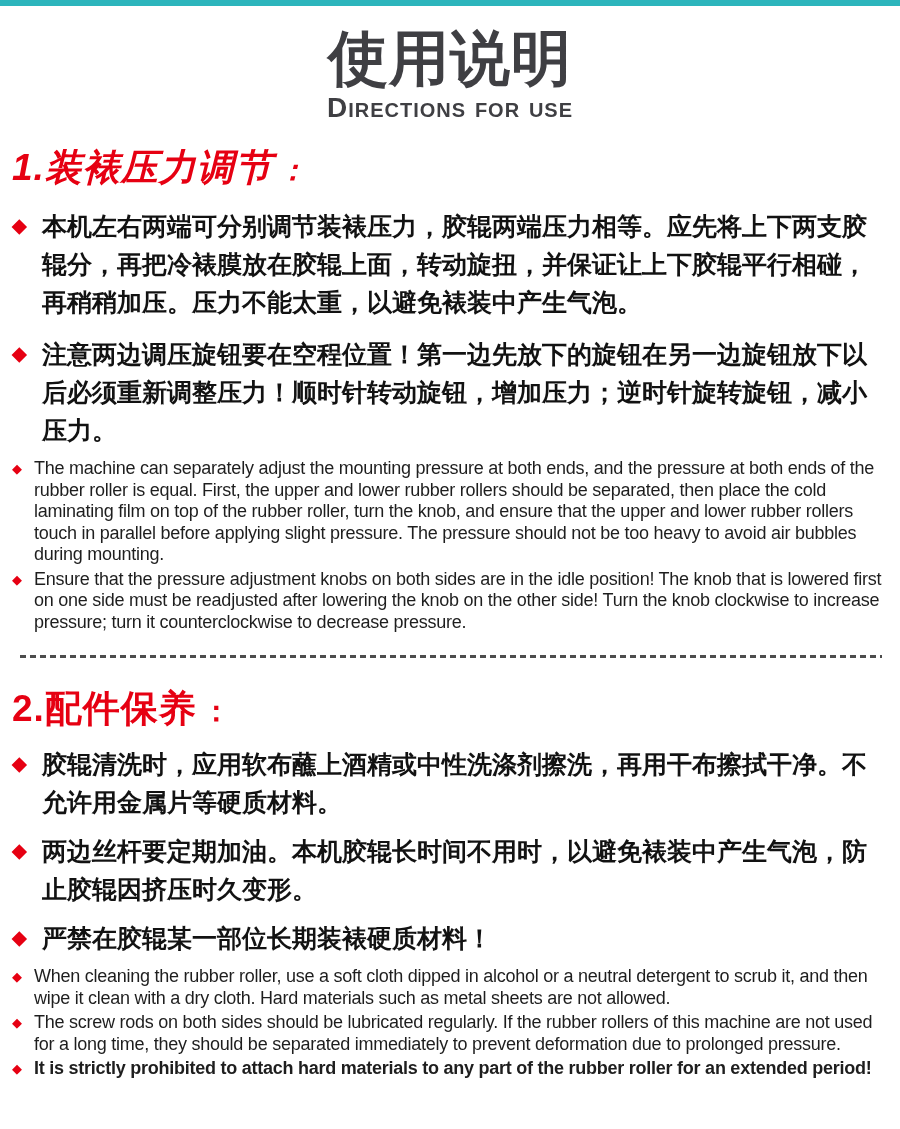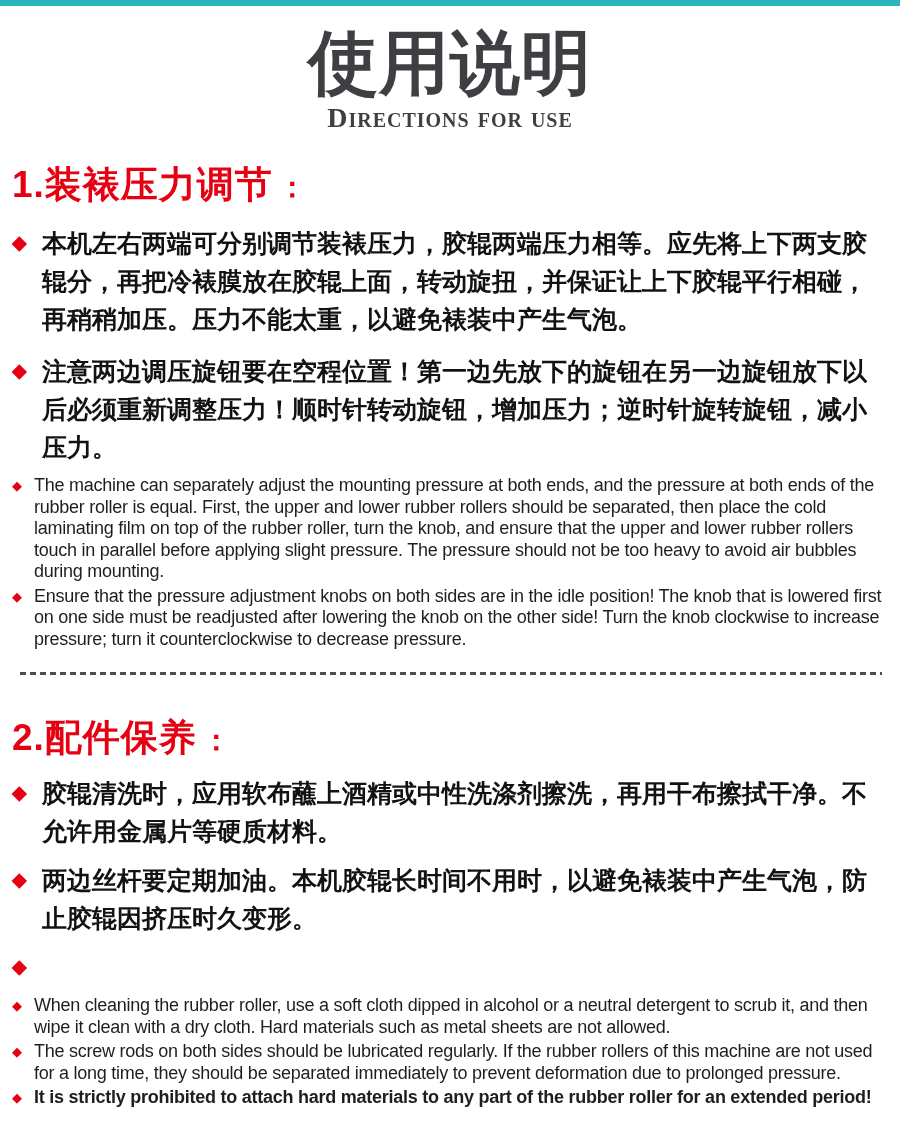--- a/index.html
+++ b/index.html
@@ -16,47 +16,46 @@
   .top-bar {
     height: 6px;
     width: 100%;
     background: #2cb5bc;
   }
 
   
   .header { text-align: center; }
   .page-title {
     margin-top: 22px;
-    font-size: 70px;
+    font-size: 60px;
     line-height: 1.02;
     font-weight: 800;
     color: #3f3f43;
     letter-spacing: 1px;
   }
   .page-subtitle {
     margin-top: 3px;
     font-size: 28px;
     font-weight: 700;
     color: #3f3f43;
     font-variant: small-caps;
     letter-spacing: 1px;
-    font-family: Liberation Serif, serif;
   }
 
   .content { padding: 0 10px 0 12px; }
 
   
   .section-heading {
     display: flex;
     align-items: baseline;
     color: #e60012;
     white-space: nowrap;
   }
-  .sec1 .section-heading { margin-top: 26px; }
-  .sec2 .section-heading { margin-top: 38px; }
+  .sec1 .section-heading { margin-top: 19px; font-style: italic; }
+  .sec2 .section-heading { margin-top: 26px; }
   .heading-main {
     font-size: 37px;
     font-weight: 800;
     letter-spacing: 1px;
   }
   .heading-sub {
     font-size: 22px;
     font-weight: 600;
     margin-left: 9px;
     letter-spacing: -0.2px;
@@ -157,20 +156,21 @@
     <div class="bullet bullet-zh">
       <span class="icon">◆</span>
       <div class="text">胶辊清洗时，应用软布蘸上酒精或中性洗涤剂擦洗，再用干布擦拭干净。不允许用金属片等硬质材料。</div>
     </div>
     <div class="bullet bullet-zh">
       <span class="icon">◆</span>
       <div class="text">两边丝杆要定期加油。本机胶辊长时间不用时，以避免裱装中产生气泡，防止胶辊因挤压时久变形。</div>
     </div>
     <div class="bullet bullet-zh">
       <span class="icon">◆</span>
+      <div class="text">严禁在胶辊某一部位长期装裱硬质材料！</div>
     </div>
 
     <div class="en-group">
       <div class="bullet bullet-en">
         <span class="icon">◆</span>
         <div class="text">When cleaning the rubber roller, use a soft cloth dipped in alcohol or a neutral detergent to scrub it, and then wipe it clean with a dry cloth. Hard materials such as metal sheets are not allowed.</div>
       </div>
       <div class="bullet bullet-en">
         <span class="icon">◆</span>
         <div class="text">The screw rods on both sides should be lubricated regularly. If the rubber rollers of this machine are not used for a long time, they should be separated immediately to prevent deformation due to prolonged pressure.</div>

